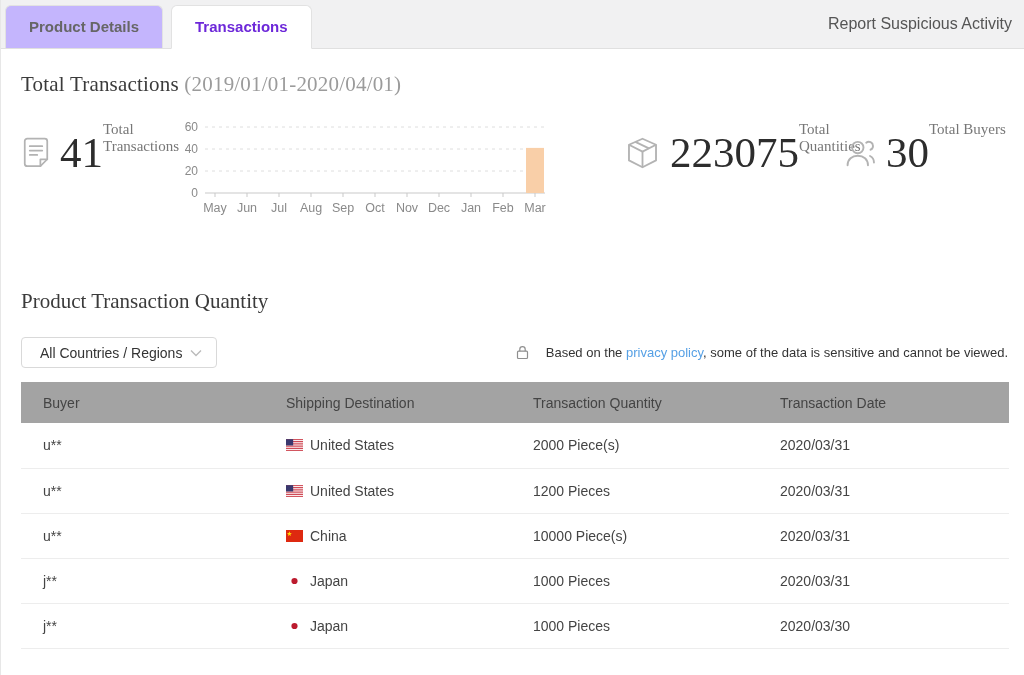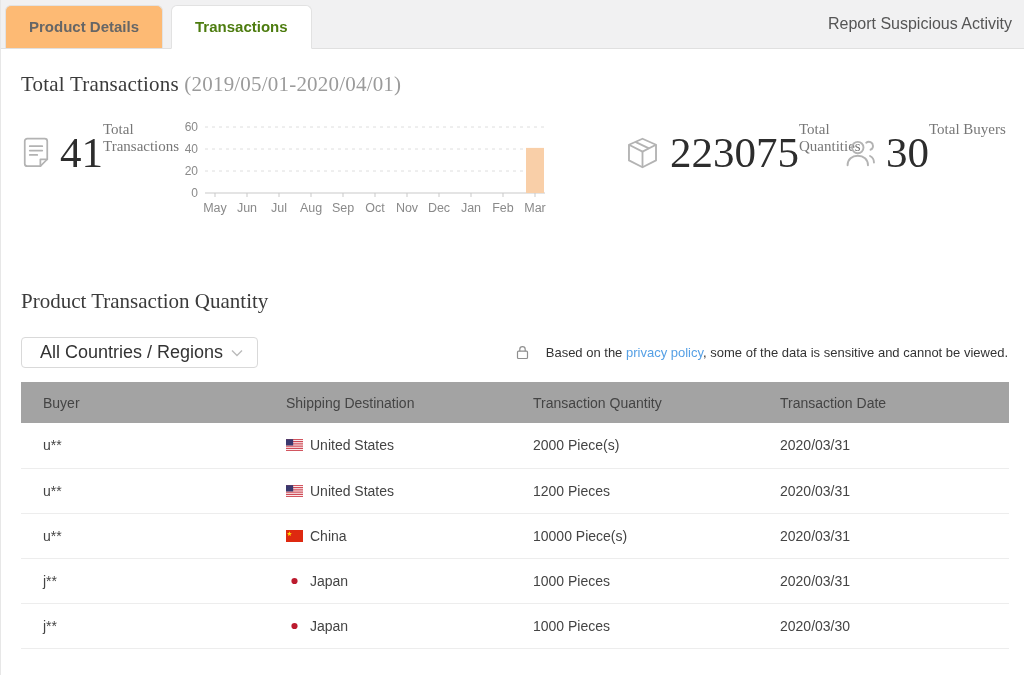--- a/index.html
+++ b/index.html
@@ -9,25 +9,25 @@
     background:#fff; border-left:1px solid #e7e7e7;
     font-family:"Liberation Sans", sans-serif; color:#333;
   }
   
   .tabbar {
     height:49px; background:#f1f1f2; border-bottom:1px solid #e0e0e0;
     display:flex; align-items:flex-end; padding-left:4px;
   }
   .tab {
     height:44px; line-height:42px; padding:0 23px; margin-right:8px; margin-bottom:-1px;
-    background:#fdba74; border:1px solid #e2e2e2; border-bottom:1px solid #e0e0e0;
+    background:#c4b5fd; border:1px solid #e2e2e2; border-bottom:1px solid #e0e0e0;
     border-radius:6px 6px 0 0; font-size:15px; font-weight:bold; color:#666;
     cursor:pointer; white-space:nowrap;
   }
-  .tab.active { background:#fff; border-bottom-color:#fff; color:#4d7c0f; }
+  .tab.active { background:#fff; border-bottom-color:#fff; color:#6d28d9; }
   .report-link {
     margin-left:auto; align-self:center; font-size:16px; color:#555;
     padding-right:12px; cursor:pointer;
   }
   
   .content { padding:0 16px 0 20px; }
   .section-title {
     font-family:"Liberation Serif", serif; font-size:21px; color:#3b3b3b;
     margin-top:23px; letter-spacing:.2px;
   }
@@ -48,21 +48,21 @@
   }
   .chart-wrap { width:372px; margin-top:2px; }
   
   .details-title {
     font-family:"Liberation Serif", serif; font-size:21px; color:#3b3b3b; margin-top:42px;
   }
   .filter-row { display:flex; align-items:center; justify-content:space-between; margin-top:23px; }
   .dropdown {
     display:inline-flex; align-items:center; gap:8px; height:31px; padding:0 14px 0 18px;
     border:1px solid #d9d9d9; border-radius:4px; background:#fff; cursor:pointer;
-    font-size:18px; color:#333;
+    font-size:14px; color:#333;
   }
   .privacy-note { font-size:13px; color:#333; display:flex; align-items:center; gap:16px; }
   .privacy-note a { color:#56a0e5; text-decoration:none; cursor:pointer; }
   .lock { display:inline-flex; color:#8f8f8f; margin-right:1px; }
   
   table.tx { width:988px; border-collapse:collapse; margin-top:14px; table-layout:fixed; }
   .tx th {
     background:#a3a3a3; text-align:left; font-weight:normal; font-size:14px; color:#444;
     height:41px; padding-left:22px;
   }
@@ -80,21 +80,21 @@
   <div class="tabbar">
     <div class="tab">Product Details</div>
     <div class="tab active">Transactions</div>
     <div class="report-link">Report Suspicious Activity</div>
   </div>
 
   <div class="content">
 
     <div class="section-title">
       <span>Total Transactions</span>
-      <span class="range">(2019/05/01-2020/04/01)</span>
+      <span class="range">(2019/01/01-2020/04/01)</span>
     </div>
 
     <div class="stats-row">
 
       <div class="stat stat-1">
         <div class="stat-top">
           <span class="stat-icon">
             <svg width="30" height="34" viewBox="0 0 24 26" fill="none" stroke="currentColor" stroke-width="1.4" stroke-linejoin="round" stroke-linecap="round">
               <path d="M3 3.5a2 2 0 0 1 2-2h14a2 2 0 0 1 2 2v14.5l-5.5 5.5H5a2 2 0 0 1-2-2z"></path>
               <path d="M21 18h-5.5v5.5"></path>

